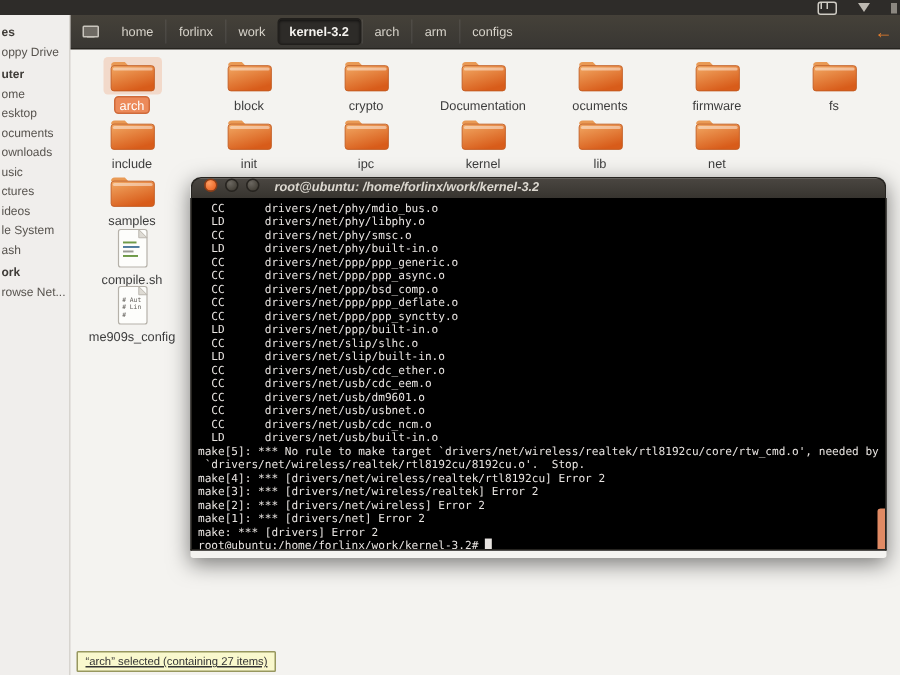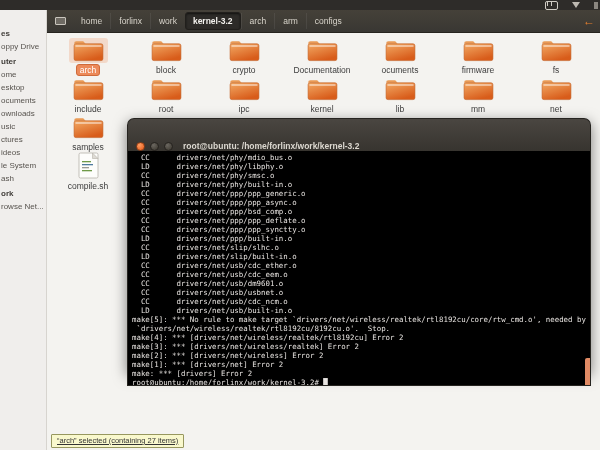--- a/index.html
+++ b/index.html
@@ -14,21 +14,21 @@
   .pi-msg:before{content:"";position:absolute;left:1px;top:0px;width:3px;height:4px;border:1px solid #cfccc4;border-top:none;border-bottom:none;}
   .pi-vol{width:0;height:0;border-left:4px solid transparent;border-right:4px solid transparent;border-top:6px solid #bdb9b1;}
   .pi-cut{width:4px;height:7px;background:#8b8780;}
 
   
   .sidebar{position:absolute;left:0;top:10px;width:47px;bottom:0;background:#f0eeec;
            border-right:1px solid #d7d4cf;z-index:2;padding-top:5px;box-sizing:border-box;}
   .side-item{height:13px;line-height:13px;font-size:8px;color:#57534e;padding-left:1px;
              white-space:nowrap;overflow:hidden;}
   .side-item.bold{font-weight:bold;color:#403d39;margin-top:2px;}
-  .sidebar .side-item:first-child{margin-top:12px;}
+  .sidebar .side-item:first-child{margin-top:0;}
 
   
   .toolbar{position:absolute;left:47px;right:0;top:10px;height:22px;
            background:linear-gradient(#454139,#393733);border-bottom:1px solid #26241f;
            display:flex;align-items:center;z-index:3;}
   .loc-icon{width:11px;height:9px;margin:0 7px 0 8px;position:relative;flex:0 0 auto;}
   .loc-icon .mon{position:absolute;left:0;top:0;width:9px;height:6px;border:1px solid #c9c5bd;border-radius:1px;background:#6f6b64;}
   .loc-icon .std{position:absolute;left:3px;top:7px;width:5px;height:1.5px;background:#c9c5bd;}
   .crumbs{display:flex;align-items:center;height:100%;}
   .crumb{padding:0 8px;font-size:8.5px;line-height:16px;color:#d8d4cb;cursor:default;}
@@ -56,23 +56,23 @@
   .extra3{position:absolute;left:1px;top:157px;height:42px;}
   .extra2 .icon-wrap,.extra3 .icon-wrap{height:29px;}
 
   
   .tooltip{position:absolute;left:3px;bottom:2px;background:#f9f8cd;border:1px solid #97975f;
            font-size:7.5px;line-height:10px;color:#333;padding:1px 5px;border-radius:1px;text-decoration:underline;}
 
   
   .terminal{position:absolute;left:127px;top:118px;width:464px;height:254px;z-index:10;
             box-shadow:0 4px 14px rgba(0,0,0,0.5);border-radius:7px 7px 2px 2px;}
-  .term-titlebar{height:33px;background:linear-gradient(#4a4641,#37342f);
+  .term-titlebar{height:14px;background:linear-gradient(#4a4641,#37342f);
                  border:1px solid #262420;border-bottom:none;border-radius:7px 7px 0 0;
-                 display:flex;align-items:flex-end;box-sizing:border-box;}
+                 display:flex;align-items:flex-start;box-sizing:border-box;font-style:italic;}
   .tb-btn{width:9px;height:9px;border-radius:50%;margin-left:5px;box-sizing:border-box;}
   .tb-close{background:radial-gradient(circle at 35% 30%,#ff9d62,#ee6d2d 70%);border:1px solid #8c3d17;margin-left:8px;}
   .tb-min,.tb-max{background:radial-gradient(circle at 35% 30%,#6b6760,#454139 75%);border:1px solid #26231f;}
   .term-title{font-size:8.5px;font-weight:bold;color:#dcd8d0;margin-left:10px;white-space:nowrap;}
   .term-body{position:relative;height:235px;background:#000000;border:1px solid #262420;border-top:none;box-sizing:border-box;overflow:hidden;}
   .term-body pre{margin:0;padding:2px 0 0 4px;font-family:"DejaVu Sans Mono","Liberation Mono",monospace;
                  font-size:7.4px;line-height:9px;color:#e8e4e1;white-space:pre;}
   .term-scroll{position:absolute;right:0px;bottom:0px;width:5px;height:27px;background:#e08a64;border-radius:2px 0 0 0;}
 </style>
 </head>
@@ -267,21 +267,21 @@
   </div>
         <div class="cell" data-icon="folder">
     <span class="icon-wrap">
       <svg class="icon-folder" width="33" height="25" viewBox="0 0 34 26">
         <path d="M2,6 Q2,3.5 4.5,3.5 H11.5 L14,6 Z" fill="#e99a55"></path>
         <rect x="2" y="6" width="30" height="17.5" rx="2" fill="url(#folderGrad)" stroke="#c05a20" stroke-width="0.6"></rect>
         <rect x="3.2" y="7.2" width="27.6" height="2.2" rx="1.1" fill="rgba(255,255,255,0.45)"></rect>
       </svg>
 
     </span>
-    <span class="cell-label">root</span>
+    <span class="cell-label">init</span>
   </div>
         <div class="cell" data-icon="folder">
     <span class="icon-wrap">
       <svg class="icon-folder" width="33" height="25" viewBox="0 0 34 26">
         <path d="M2,6 Q2,3.5 4.5,3.5 H11.5 L14,6 Z" fill="#e99a55"></path>
         <rect x="2" y="6" width="30" height="17.5" rx="2" fill="url(#folderGrad)" stroke="#c05a20" stroke-width="0.6"></rect>
         <rect x="3.2" y="7.2" width="27.6" height="2.2" rx="1.1" fill="rgba(255,255,255,0.45)"></rect>
       </svg>
 
     </span>
@@ -301,31 +301,20 @@
         <div class="cell" data-icon="folder">
     <span class="icon-wrap">
       <svg class="icon-folder" width="33" height="25" viewBox="0 0 34 26">
         <path d="M2,6 Q2,3.5 4.5,3.5 H11.5 L14,6 Z" fill="#e99a55"></path>
         <rect x="2" y="6" width="30" height="17.5" rx="2" fill="url(#folderGrad)" stroke="#c05a20" stroke-width="0.6"></rect>
         <rect x="3.2" y="7.2" width="27.6" height="2.2" rx="1.1" fill="rgba(255,255,255,0.45)"></rect>
       </svg>
 
     </span>
     <span class="cell-label">lib</span>
-  </div>
-        <div class="cell" data-icon="folder">
-    <span class="icon-wrap">
-      <svg class="icon-folder" width="33" height="25" viewBox="0 0 34 26">
-        <path d="M2,6 Q2,3.5 4.5,3.5 H11.5 L14,6 Z" fill="#e99a55"></path>
-        <rect x="2" y="6" width="30" height="17.5" rx="2" fill="url(#folderGrad)" stroke="#c05a20" stroke-width="0.6"></rect>
-        <rect x="3.2" y="7.2" width="27.6" height="2.2" rx="1.1" fill="rgba(255,255,255,0.45)"></rect>
-      </svg>
-
-    </span>
-    <span class="cell-label">mm</span>
   </div>
         <div class="cell" data-icon="folder">
     <span class="icon-wrap">
       <svg class="icon-folder" width="33" height="25" viewBox="0 0 34 26">
         <path d="M2,6 Q2,3.5 4.5,3.5 H11.5 L14,6 Z" fill="#e99a55"></path>
         <rect x="2" y="6" width="30" height="17.5" rx="2" fill="url(#folderGrad)" stroke="#c05a20" stroke-width="0.6"></rect>
         <rect x="3.2" y="7.2" width="27.6" height="2.2" rx="1.1" fill="rgba(255,255,255,0.45)"></rect>
       </svg>
 
     </span>
@@ -353,20 +342,35 @@
         <rect x="1" y="1" width="19" height="25" rx="1.5" fill="#fdfdfb" stroke="#b5b1a9" stroke-width="0.8"></rect>
         <path d="M14.5,1 L20,6.5 L14.5,6.5 Z" fill="#dedbd4" stroke="#b5b1a9" stroke-width="0.6"></path>
         <rect x="4" y="9" width="9" height="1.3" fill="#6f9a48"></rect>
         <rect x="4" y="12" width="11" height="1.3" fill="#4e7a9e"></rect>
         <rect x="4" y="15" width="7" height="1.3" fill="#9a9a94"></rect>
         <rect x="4" y="18" width="10" height="1.3" fill="#6f9a48"></rect>
       </svg>
 
     </span>
     <span class="cell-label">compile.sh</span>
+  </div>
+      </div>
+    <div class="grid-row extra3">
+        <div class="cell" data-icon="config">
+    <span class="icon-wrap">
+
+      <svg class="icon-config" width="21" height="27" viewBox="0 0 21 27">
+        <rect x="1" y="1" width="19" height="25" rx="1.5" fill="#fdfdfb" stroke="#b5b1a9" stroke-width="0.8"></rect>
+        <path d="M14.5,1 L20,6.5 L14.5,6.5 Z" fill="#dedbd4" stroke="#b5b1a9" stroke-width="0.6"></path>
+        <text x="3.5" y="11" font-size="4.2" fill="#5e5b56" font-family="monospace"># Aut</text>
+        <text x="3.5" y="16" font-size="4.2" fill="#5e5b56" font-family="monospace"># Lin</text>
+        <text x="3.5" y="21" font-size="4.2" fill="#5e5b56" font-family="monospace">#</text>
+      </svg>
+    </span>
+    <span class="cell-label">me909s_config</span>
   </div>
       </div>
 
     <div class="tooltip">“arch” selected (containing 27 items)</div>
   </div>
 
   <div class="terminal">
     <div class="term-titlebar">
       <span class="tb-btn tb-close"></span>
       <span class="tb-btn tb-min"></span>

